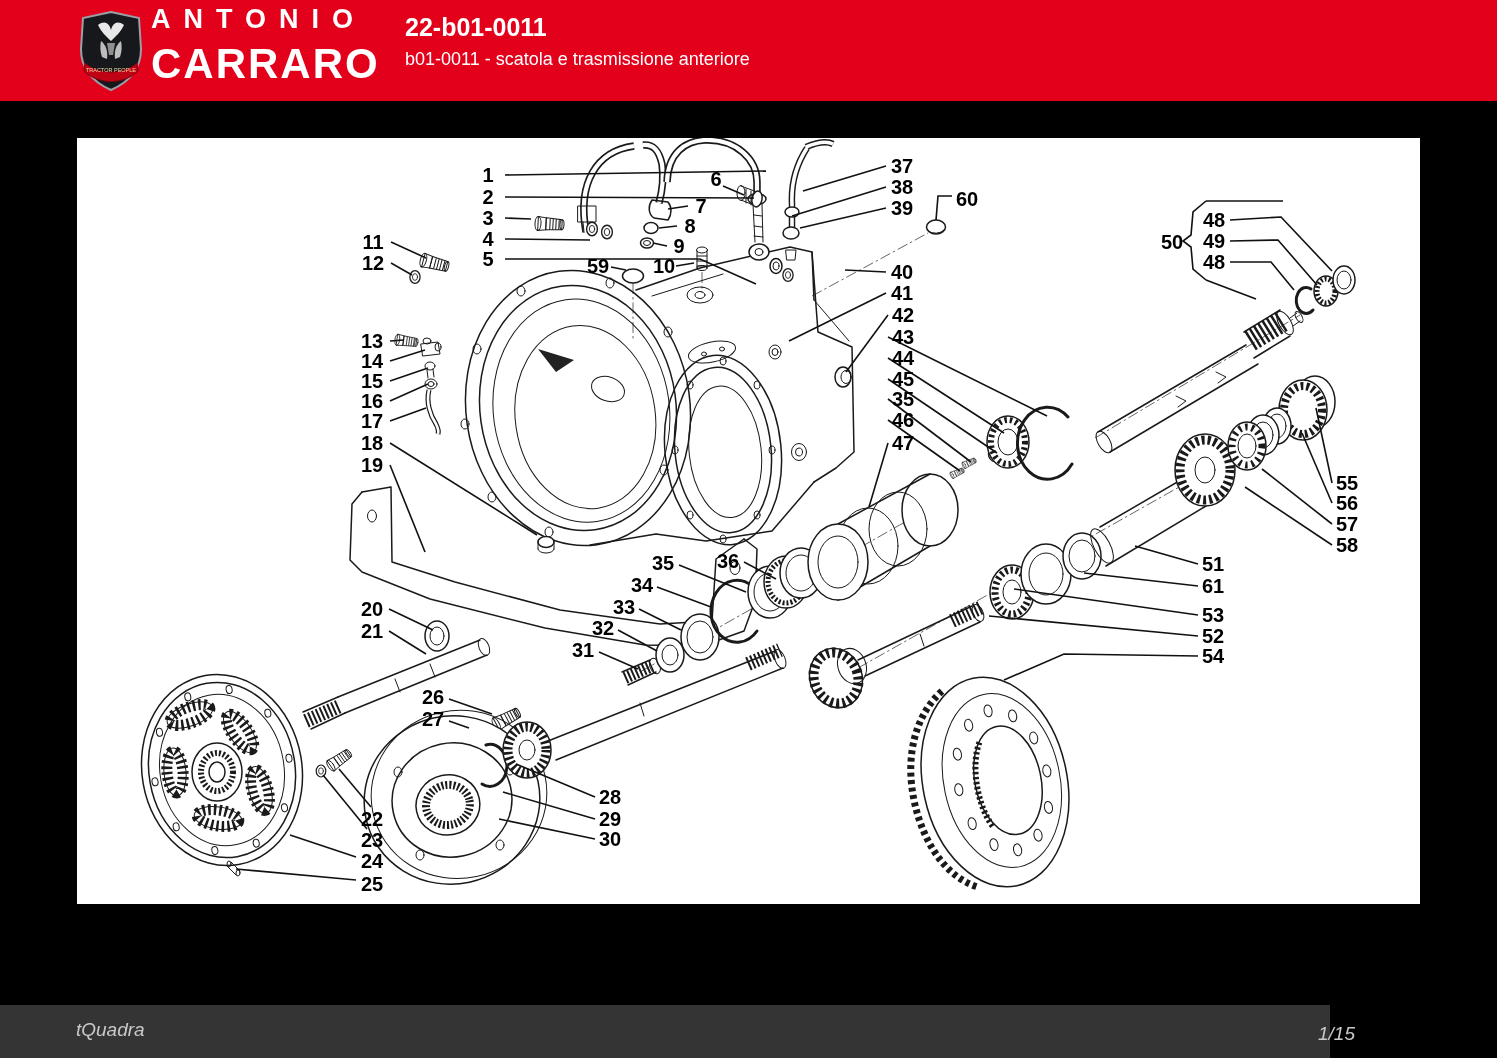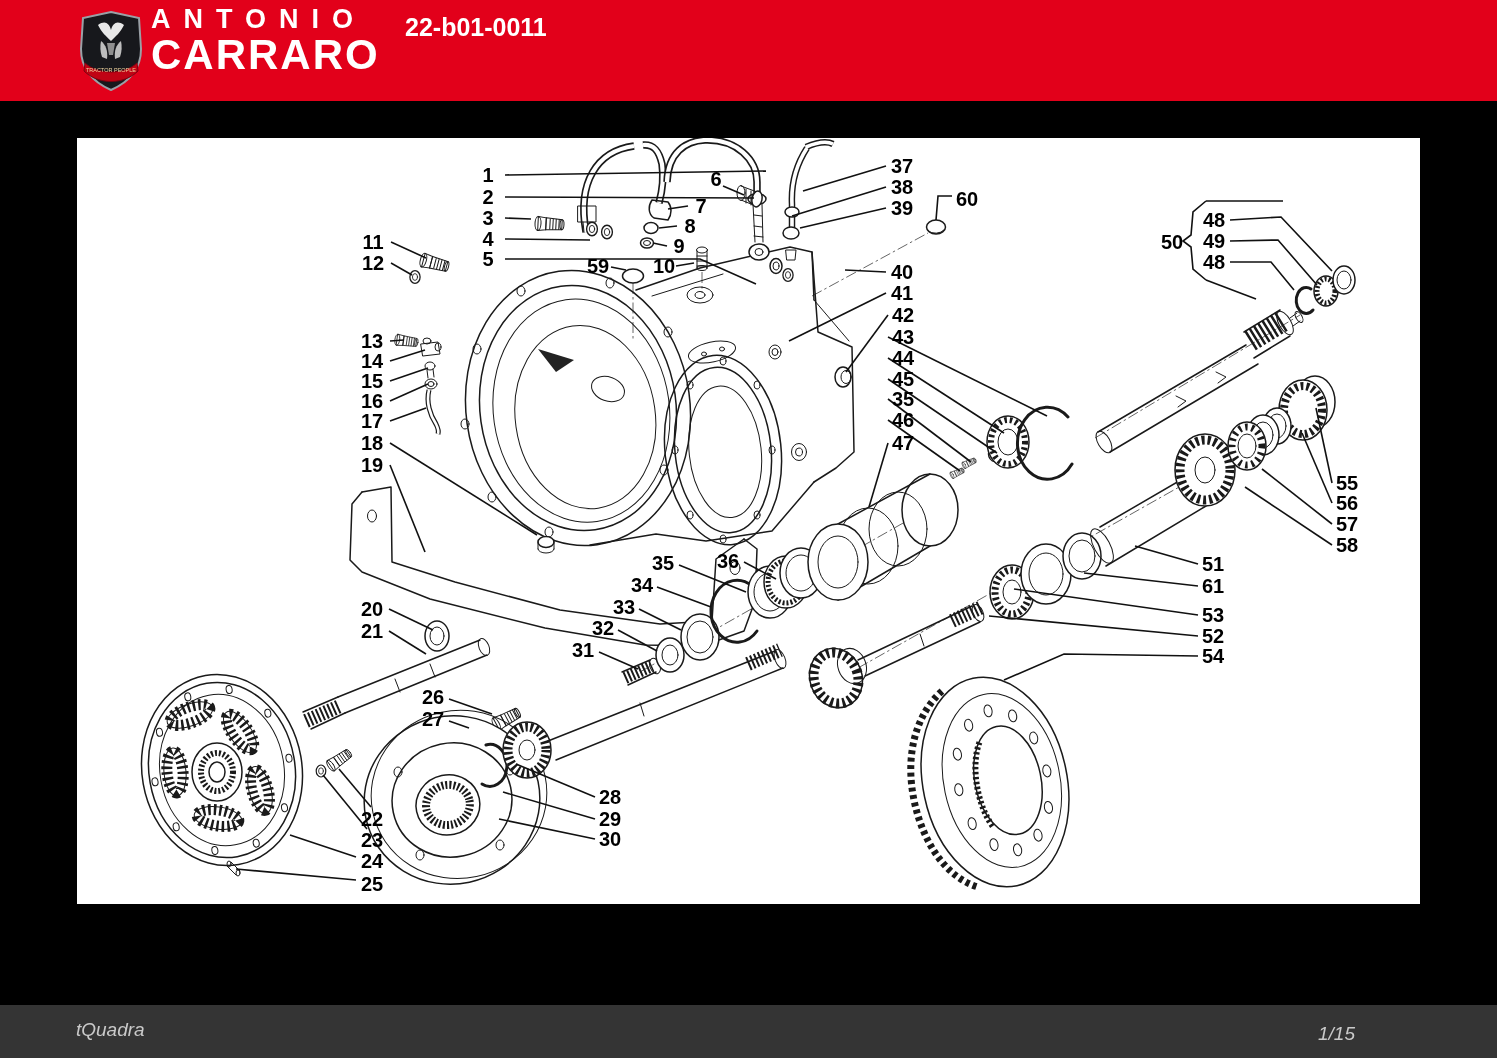--- a/index.html
+++ b/index.html
@@ -1,27 +1,27 @@
 <!DOCTYPE html>
 <html style="--red: #e2001a; --footer-bg: #343434; --footer-fg: #c9c9c9;"><head>
 <meta charset="utf-8">
 <style>
   html,body{margin:0;padding:0}
   body{width:1497px;height:1058px;background:#000;font-family:"Liberation Sans",sans-serif;position:relative;overflow:hidden}
   .header{position:absolute;left:0;top:0;width:1497px;height:101px;background:var(--red,#e2001a)}
   .logo{position:absolute;left:78px;top:11px;width:66px;height:80px}
   .brand{position:absolute;left:151px;top:6px;color:#fff;font-weight:bold;line-height:1;white-space:nowrap}
   .brand .l1{font-size:27px;letter-spacing:13px}
-  .brand .l2{font-size:42px;letter-spacing:2px;margin-top:1px}
+  .brand .l2{font-size:42px;letter-spacing:2px;margin-top:10px}
   .titleblock{position:absolute;left:405px;top:13px;color:#fff}
   .code{font-size:25px;font-weight:bold}
   .subtitle{font-size:18px;margin-top:7px;font-weight:normal}
   .panel{position:absolute;left:77px;top:138px;width:1343px;height:766px;background:#fff}
   .panel svg{display:block}
-  .footer{position:absolute;left:0;top:1005px;width:1497px;height:53px;background:var(--footer-bg,#343434)}
+  .footer{position:absolute;left:0;top:1005px;width:1330px;height:53px;background:var(--footer-bg,#343434)}
   .footer .fl{position:absolute;left:76px;top:14px;font-style:italic;font-size:19px;color:var(--footer-fg,#c9c9c9)}
   .footer .fr{position:absolute;left:1318px;top:18px;font-style:italic;font-size:19px;color:var(--footer-fg,#c9c9c9)}
   
   .s{fill:none;stroke:#1a1a1a;stroke-width:1.5;stroke-linecap:round;stroke-linejoin:round}
   .t{fill:none;stroke:#1a1a1a;stroke-width:1;stroke-linecap:round}
   .b{fill:none;stroke:#1a1a1a;stroke-width:3;stroke-linecap:round}
   .w{fill:#fff;stroke:#1a1a1a;stroke-width:1.5}
   .d{fill:none;stroke:#1a1a1a}
   .cl{fill:none;stroke:#555;stroke-width:.9;stroke-dasharray:11 3 2.5 3}
   .leader{fill:none;stroke:#111;stroke-width:1.6}
@@ -39,20 +39,21 @@
     <path d="M29,32 L37,32 L35,44 L31,44 Z" fill="#8f8f8f"></path>
     <path d="M7,52 C20,64 46,64 59,52 L60,60 C46,74 20,74 6,60 Z" fill="#c00314" stroke="#7c0210" stroke-width="1"></path>
     <text x="33" y="61" text-anchor="middle" font-size="5.5" fill="#f2d6a0" font-family="Liberation Sans, sans-serif">TRACTOR PEOPLE</text>
   </svg>
   <div class="brand">
     <div class="l1">ANTONIO</div>
     <div class="l2">CARRARO</div>
   </div>
   <div class="titleblock">
     <div class="code">22-b01-0011</div>
+    <div class="subtitle">b01-0011 - scatola e trasmissione anteriore</div>
   </div>
 </div>
 
 <div class="panel">
 <svg id="diagram-svg" width="1343" height="766" viewBox="77 138 1343 766">
   <defs>
     <g id="bolt">
       <path class="t" d="M-11,-7 L-3,-6 L-3,6 L-11,7 Z"></path>
       <path class="t" d="M-3,-6 L13,-5 L13,5 L-3,6 Z"></path>
       <path class="t" d="M1,-5 L1,5 M4,-5 L4,5 M7,-5 L7,5 M10,-5 L10,5"></path>

